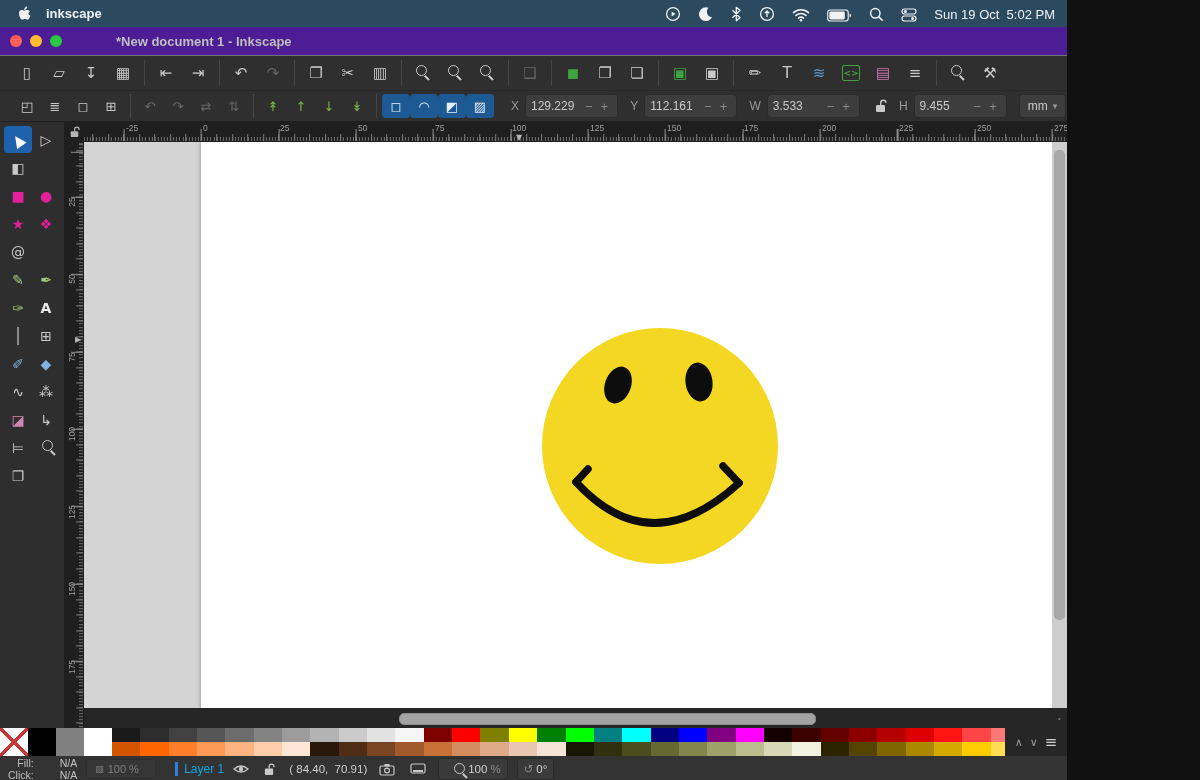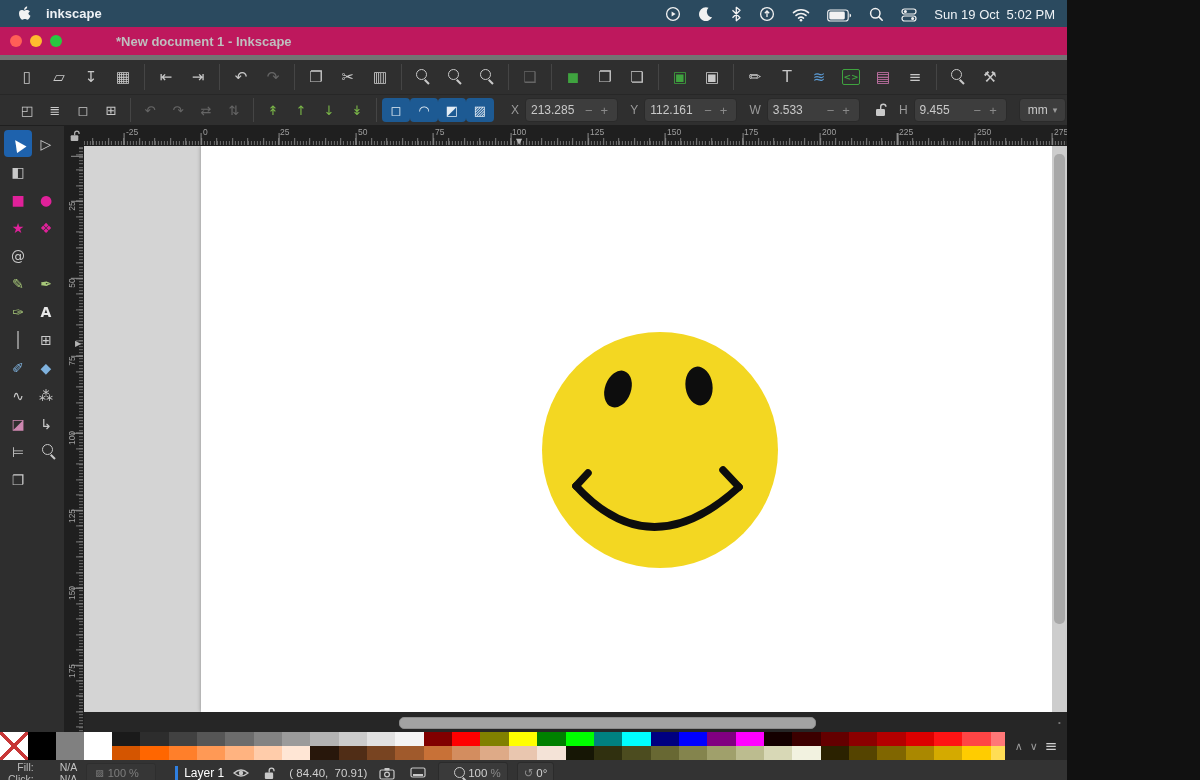--- a/index.html
+++ b/index.html
@@ -11,21 +11,21 @@
   .menubar{height:27px;background:#2b4a5f;display:flex;align-items:center;
            color:#eef2f6;font-size:13px;padding:0 12px;gap:0;}
   .menubar .apple{margin:0 14px 0 6px;display:flex;align-items:center;}
   .menubar .appname{font-weight:bold;margin-right:22px;}
   .menu-item{padding:0 11px;cursor:default;}
   .mb-right{margin-left:auto;display:flex;align-items:flex-end;gap:17px;}
   .mb-right svg{display:block;}
   .clock{font-size:13px;white-space:pre;}
 
   
-  .titlebar{height:28px;background:#be185d;border-bottom:5px solid #737373;
+  .titlebar{height:28px;background:#4c1d95;border-bottom:1px solid #737373;
             display:flex;align-items:center;padding:0 10px;}
   .tl{width:12px;height:12px;border-radius:50%;margin-right:8px;}
   .wtitle{color:#bfbfbf;font-size:13px;font-weight:bold;margin-left:46px;}
 
   
   .cmdbar{height:34px;background:#2f2f2f;border-bottom:1px solid #272727;
           display:flex;align-items:center;padding:0 6px;}
   .grp-row{display:flex;align-items:center;}
   .grp{display:flex;align-items:center;padding:0 5px;}
   .grp + .grp{border-left:1px solid #454545;}
@@ -133,21 +133,21 @@
   
   .statusbar{height:26px;background:#333333;display:flex;align-items:center;
              padding:0 8px;gap:9px;color:#c4c4c4;font-size:11px;}
   .fs-block{display:grid;grid-template-columns:auto auto;column-gap:26px;row-gap:0;
             font-size:10.5px;line-height:12px;}
   .fs-block .lab{text-align:right;color:#bdbdbd;}
   .opacitybox{display:flex;align-items:center;gap:4px;background:#3a3a3a;border:1px solid #2b2b2b;
             border-radius:3px;height:18px;padding:0 8px;opacity:.5;font-size:11px;min-width:52px;}
   .layerblk{display:flex;align-items:center;gap:6px;margin-left:10px;}
   .layerbar{width:3px;height:14px;}
-  .layername{font-size:12px;color:#ffffff;}
+  .layername{font-size:12px;color:#0ea5e9;}
   .sb-icon{display:flex;align-items:center;justify-content:center;width:22px;}
   .msg{flex:1;overflow:hidden;white-space:nowrap;text-overflow:ellipsis;font-size:11.3px;
        color:#cfcfcf;}
   .coords{white-space:pre;font-size:11.5px;color:#cfcfcf;}
   .zoombox,.rotbox{display:flex;align-items:center;background:#3a3a3a;border:1px solid #2b2b2b;
        border-radius:3px;height:20px;padding:0 6px;gap:3px;color:#cfcfcf;font-size:11.5px;}
   .zoombox .zmag{position:relative;width:20px;height:22px;}
   .dimtxt{color:#8a8a8a;}
 </style>
 </head>
@@ -341,21 +341,21 @@
             <span class="tbi" data-name="transform-stroke-toggle" title="transform-stroke-toggle" data-state="1">◠</span>
 
             <span class="tbi" data-name="transform-corners-toggle" title="transform-corners-toggle" data-state="1">◩</span>
 
             <span class="tbi" data-name="transform-gradient-toggle" title="transform-gradient-toggle" data-state="1">▨</span>
           </div>
       </div>
 
     <span class="fldlab" data-name="x-field-label">X</span>
     <span class="fld" data-name="x-field">
-      <span class="val" data-name="x-value">213.285</span>
+      <span class="val" data-name="x-value">129.229</span>
       <span class="stepper" data-name="x-decrement-button">−</span>
       <span class="stepper" data-name="x-increment-button">+</span>
     </span>
 
     <span class="fldlab" data-name="y-field-label">Y</span>
     <span class="fld" data-name="y-field">
       <span class="val" data-name="y-value">112.161</span>
       <span class="stepper" data-name="y-decrement-button">−</span>
       <span class="stepper" data-name="y-increment-button">+</span>
     </span>

